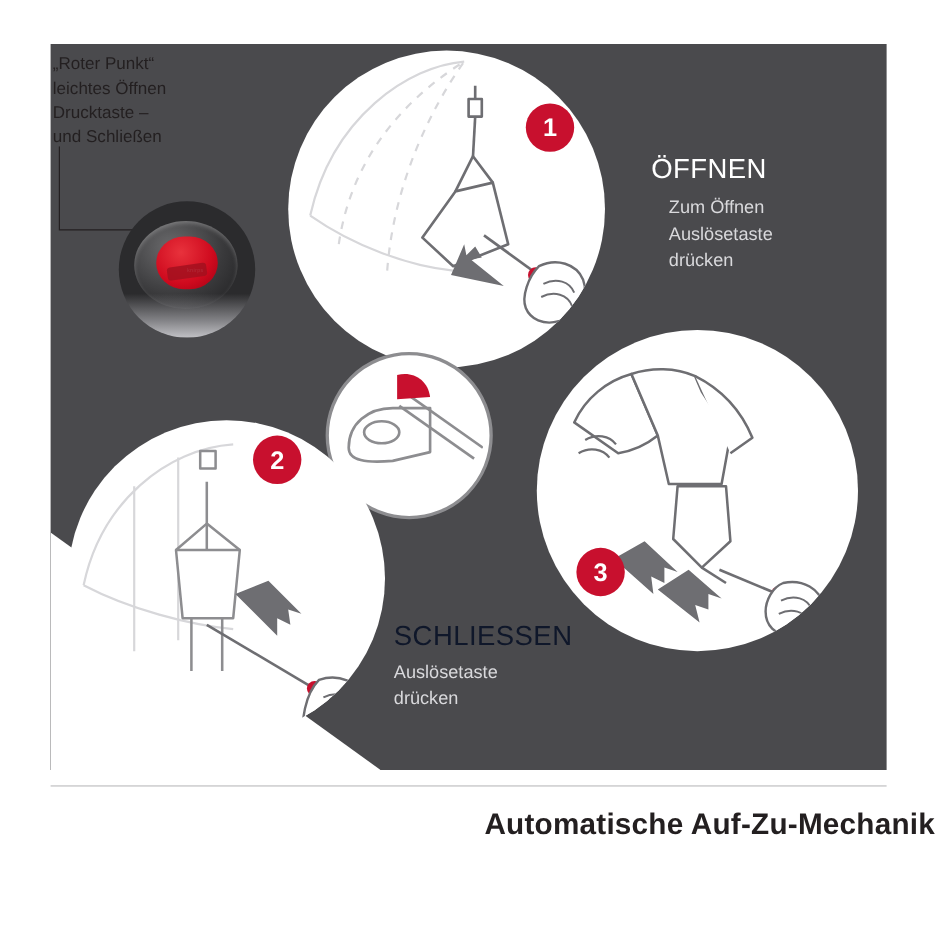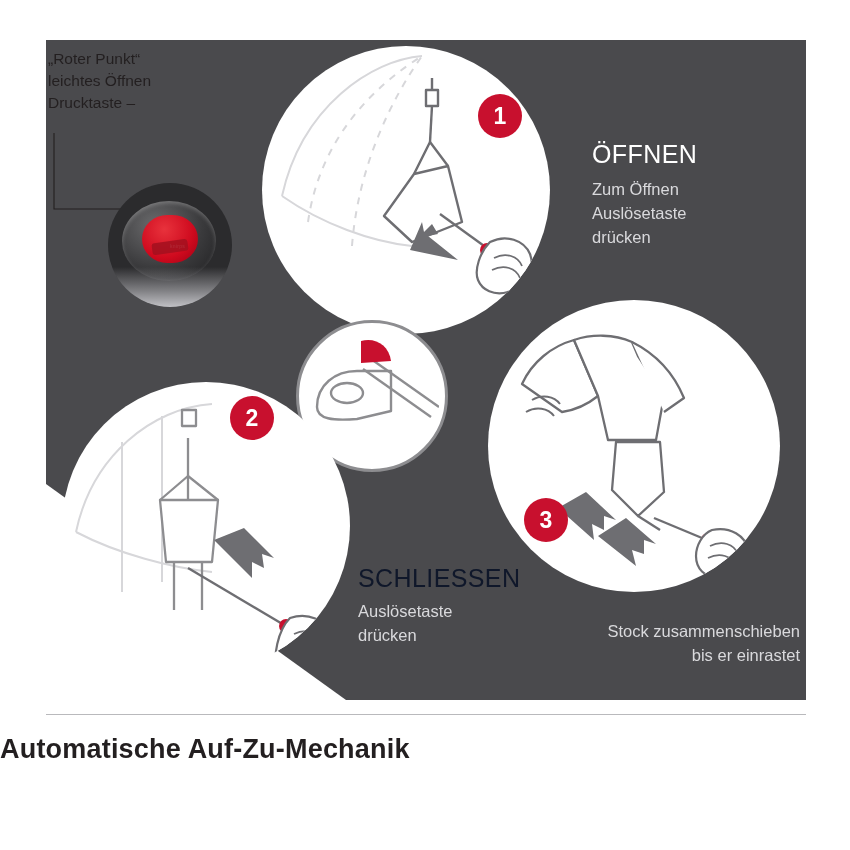--- a/index.html
+++ b/index.html
@@ -110,55 +110,56 @@
     letter-spacing:.4px;
     font-weight:400;
   }
   .sub{
     position:absolute;
     color:#d9d9dc;
     font-size:16.5px;
     line-height:1.45;
   }
   .txt-open-h{left:592px;top:140px;}
-  .txt-open-b{left:592px;top:178px;width:190px;}
+  .txt-open-b{left:608px;top:178px;width:190px;}
   .txt-close-h{left:358px;top:564px;color:#0f172a;}
   .txt-close-b{left:358px;top:600px;width:190px;}
   .txt-step3{
     position:absolute;left:560px;top:620px;width:240px;
     text-align:right;color:#d9d9dc;font-size:16.5px;line-height:1.45;
   }
 
   
   .rule{
     position:absolute;left:46px;top:714px;width:760px;height:1px;
     background:#b9b9bc;
   }
   .caption{
     position:absolute;left:0;top:734px;width:850px;
-    text-align:left;
+    text-align:right;
     font-size:27px;font-weight:bold;color:#231f20;
     letter-spacing:.2px;
   }
 
   svg{display:block;}
 </style>
 </head>
 <body>
 
 <div class="page">
 
   <div class="panel">
     <div class="panel-wedge"></div>
   </div>
 
   <div class="callout-text">
     <div>„Roter Punkt“</div>
     <div>leichtes Öffnen</div>
     <div>Drucktaste –</div>
+    <div>und Schließen</div>
   </div>
 
   <svg class="callout-line" viewBox="0 0 108 78">
     <path d="M2,0 L2,76 L106,76" fill="none" stroke="#231f20" stroke-width="1.1"></path>
   </svg>
 
   <div class="photo">
     <div class="ring"></div>
     <div class="red">
       <div class="tiny">knirps</div>
@@ -288,21 +289,17 @@
     <div>Auslösetaste</div>
     <div>drücken</div>
   </div>
 
   <div class="head txt-close-h">SCHLIESSEN</div>
   <div class="sub txt-close-b">
     <div>Auslösetaste</div>
     <div>drücken</div>
   </div>
 
-  <div class="txt-step3">
-    <div>Stock zusammenschieben</div>
-    <div>bis er einrastet</div>
-  </div>
 
   <div class="rule"></div>
   <div class="caption">Automatische Auf-Zu-Mechanik</div>
 
 </div>
 
 </body></html>

